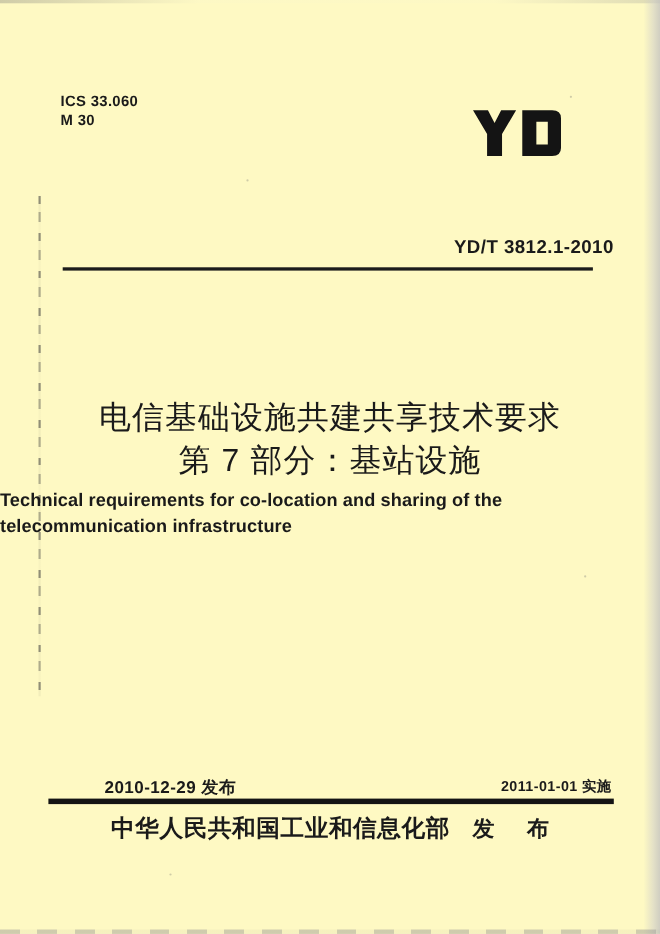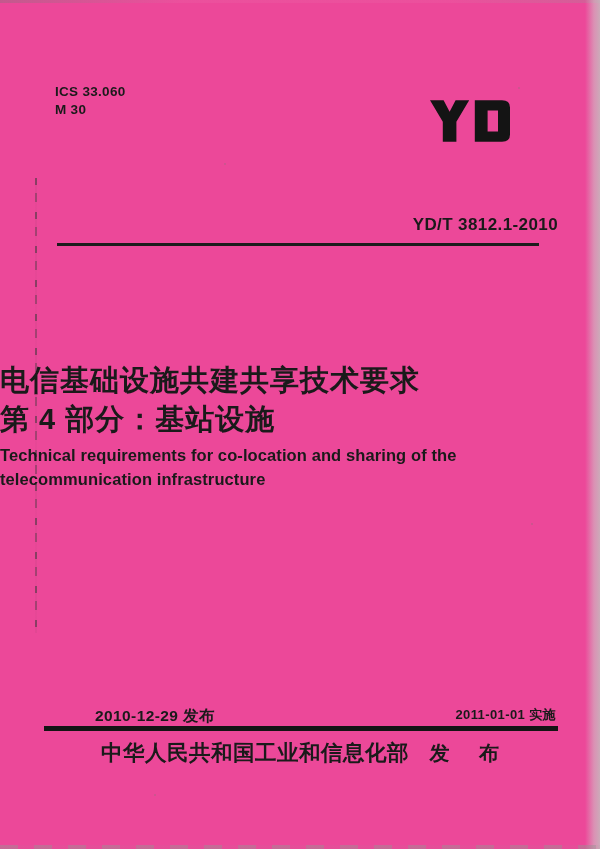--- a/index.html
+++ b/index.html
@@ -4,21 +4,21 @@
 <style>
   * { margin: 0; padding: 0; box-sizing: border-box; }
   html, body { background: #e9e8e6; }
   body { font-family: "Liberation Sans", "DejaVu Sans", sans-serif; }
 
   .page {
     position: relative;
     width: 600px;
     height: 849px;
     margin: 0 auto;
-    background: #ec4899;
+    background: #fef9c3;
     color: #1a1a1a;
     overflow: hidden;
   }
 
   
   .edge-right {
     position: absolute; top: 0; right: 0; width: 15px; height: 100%;
     background: linear-gradient(to right, rgba(214,213,211,0) 0%, rgba(205,204,202,.55) 60%, rgba(196,195,193,.8) 100%);
   }
   .edge-bottom {
@@ -62,21 +62,21 @@
     font-size: 17px; font-weight: 600; letter-spacing: .4px;
   }
   .rule-top {
     position: absolute; left: 57px; top: 243px; width: 482px; height: 3px;
     background: #1c1c1c;
   }
 
   
   .title-cn {
     position: absolute; left: 0; top: 361px; width: 100%;
-    text-align: left; font-weight: bold; font-size: 29px; line-height: 39px;
+    text-align: center; font-weight: normal; font-size: 29px; line-height: 39px;
     letter-spacing: 1px;
   }
   .title-en {
     position: absolute; left: 0; top: 444px; width: 100%;
     text-align: left; font-size: 16.5px; line-height: 23.5px; font-weight: 700;
     letter-spacing: .1px;
   }
 
   
   .date-row { position: absolute; left: 0; top: 706px; width: 100%; height: 20px; }
@@ -129,21 +129,21 @@
     </svg>
   </div>
 
 
   <div class="standard-number">YD/T 3812.1-2010</div>
 
   <div class="rule-top"></div>
 
   <div class="title-cn">
     <div>电信基础设施共建共享技术要求</div>
-    <div>第 4 部分：基站设施</div>
+    <div>第 7 部分：基站设施</div>
   </div>
 
   <div class="title-en">
     <div>Technical requirements for co-location and sharing of the</div>
     <div>telecommunication infrastructure</div>
   </div>
 
   <div class="date-row">
     <span class="issue-date">2010-12-29 发布</span>
     <span class="implement-date">2011-01-01 实施</span>

